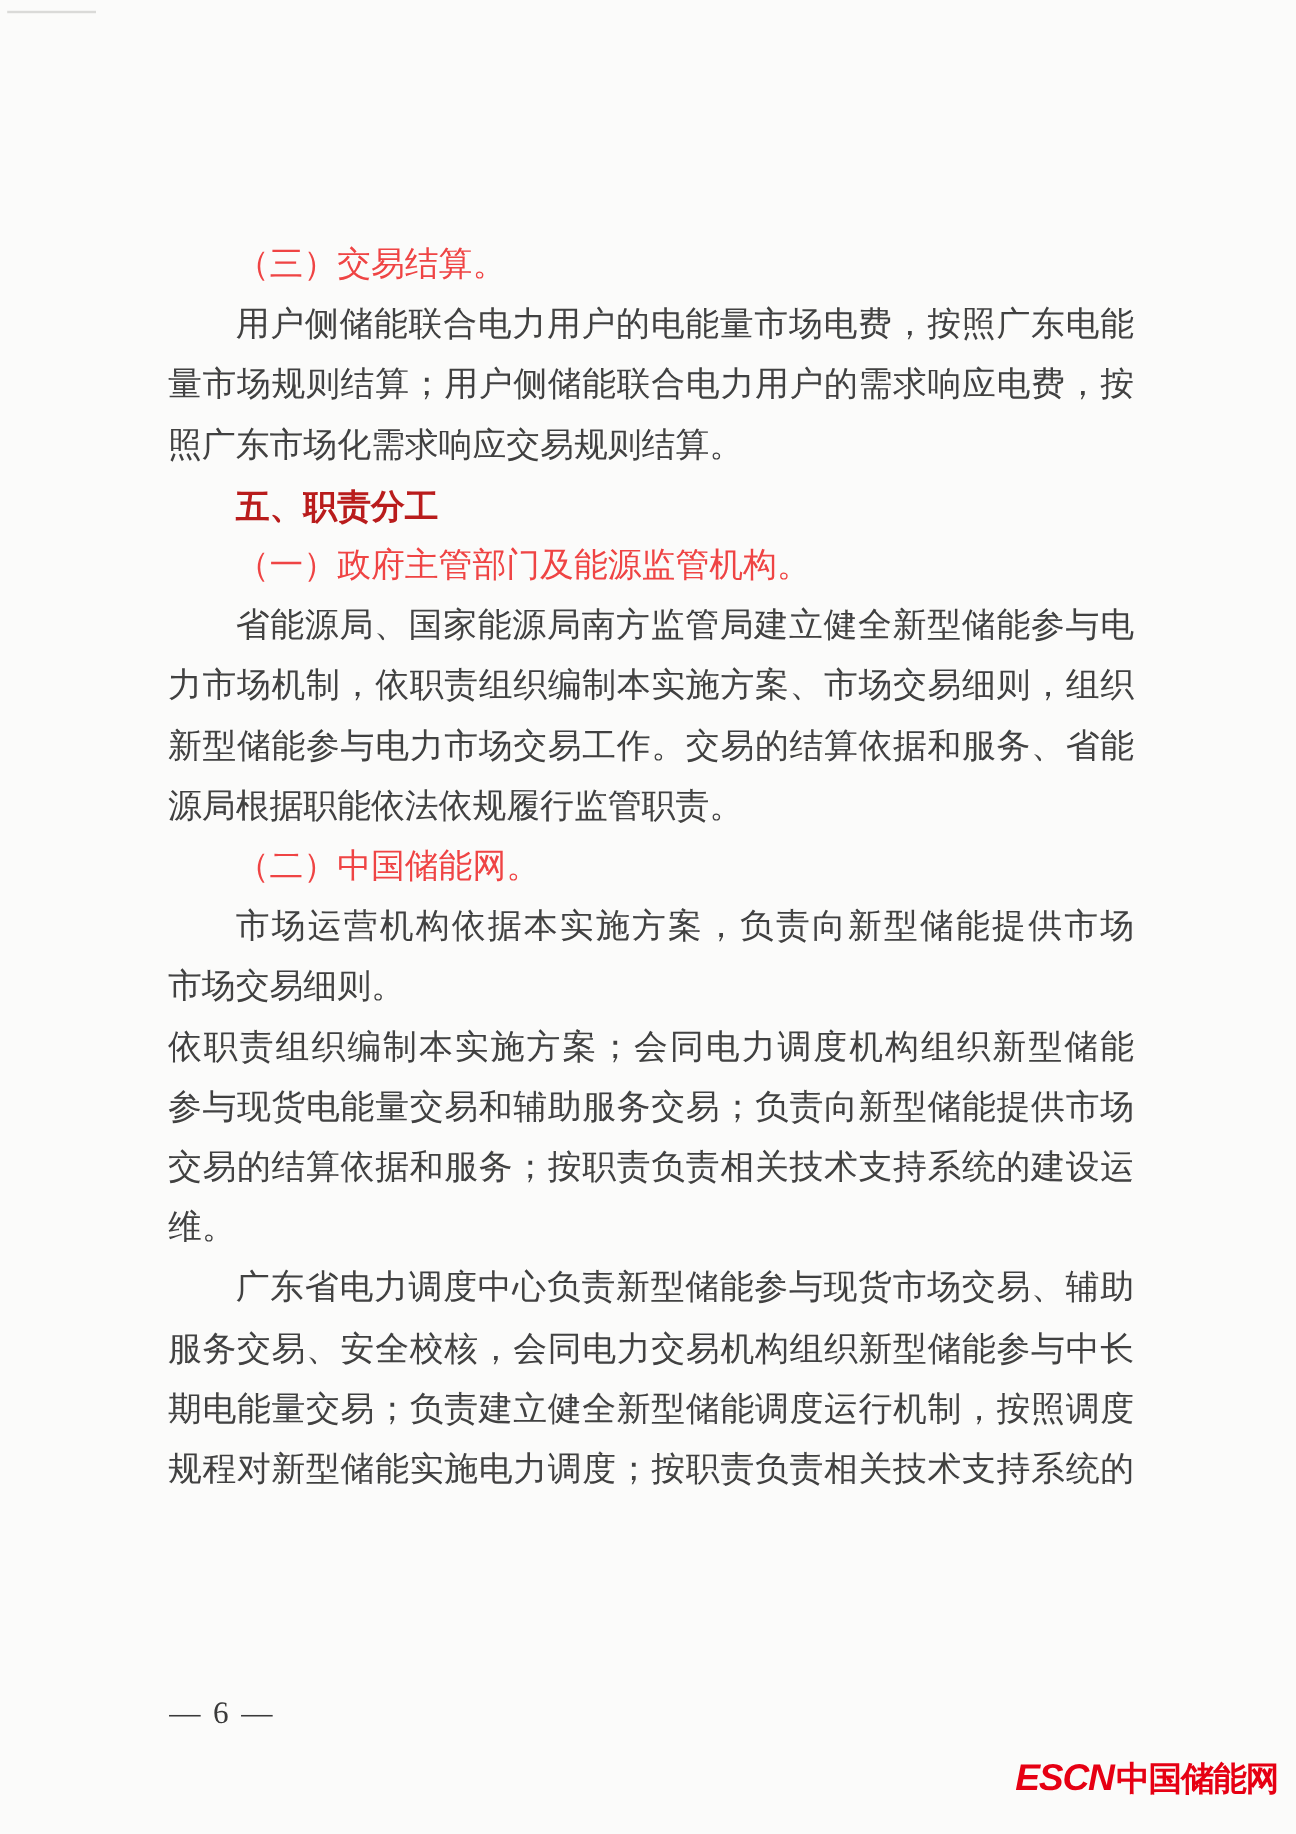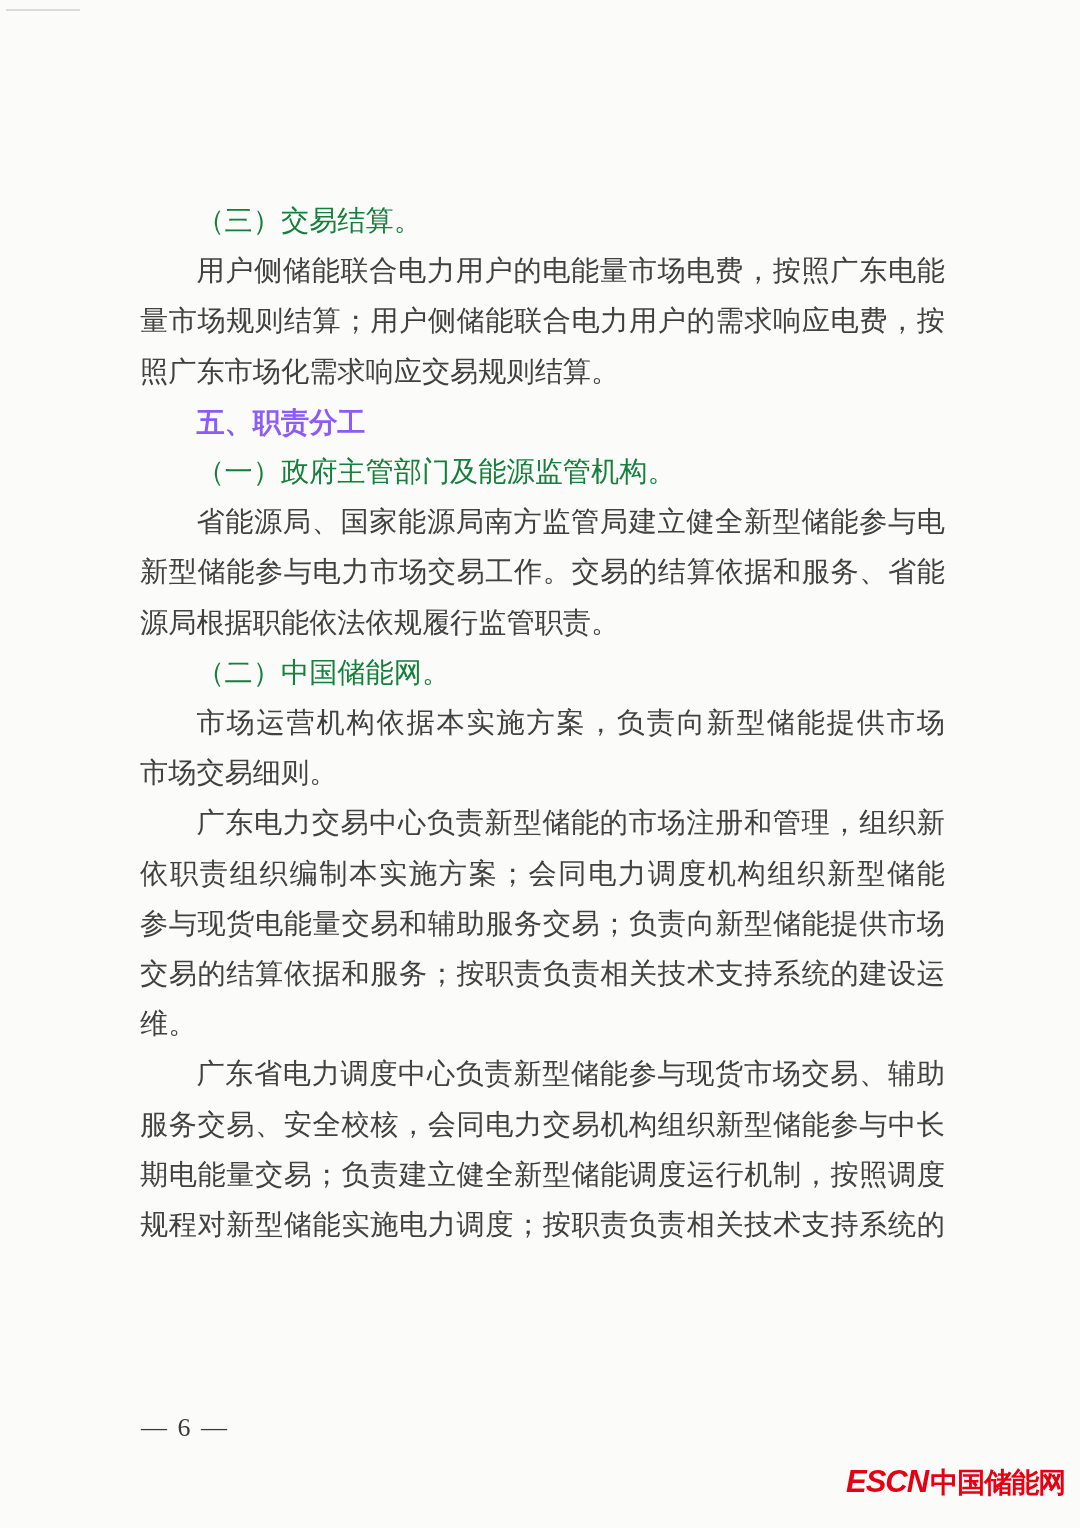--- a/index.html
+++ b/index.html
@@ -38,24 +38,24 @@
     width: 805px;
     text-align: justify;
     text-align-last: left;
     white-space: normal;
   }
   .line.full { text-align-last: justify; }
   .line.first { padding-left: 2em; }
   .paragraph.heading .line {
     font-family: "Liberation Sans", "DejaVu Sans", sans-serif;
     font-weight: bold;
-    color: #8b5cf6;
+    color: #b91c1c;
   }
   .paragraph.kaiti .line {
-    color: #15803d;
+    color: #ef4444;
   }
   .page-number {
     position: absolute;
     left: 141px;
     top: 1413px;
     font-size: 26px;
     color: #3a3a3a;
     letter-spacing: 2px;
     font-family: "Liberation Serif", "DejaVu Serif", serif;
   }
@@ -99,32 +99,32 @@
         <div class="line">照广东市场化需求响应交易规则结算。</div>
       </div>
       <div class="paragraph heading">
         <div class="line first">五、职责分工</div>
       </div>
       <div class="paragraph kaiti">
         <div class="line first">（一）政府主管部门及能源监管机构。</div>
       </div>
       <div class="paragraph body">
         <div class="line first full">省能源局、国家能源局南方监管局建立健全新型储能参与电</div>
+        <div class="line full">力市场机制，依职责组织编制本实施方案、市场交易细则，组织</div>
         <div class="line full">新型储能参与电力市场交易工作。交易的结算依据和服务、省能</div>
         <div class="line">源局根据职能依法依规履行监管职责。</div>
       </div>
       <div class="paragraph kaiti">
         <div class="line first">（二）中国储能网。</div>
       </div>
       <div class="paragraph body">
         <div class="line first full">市场运营机构依据本实施方案，负责向新型储能提供市场</div>
         <div class="line">市场交易细则。</div>
       </div>
       <div class="paragraph body">
-        <div class="line first full">广东电力交易中心负责新型储能的市场注册和管理，组织新</div>
         <div class="line full">依职责组织编制本实施方案；会同电力调度机构组织新型储能</div>
         <div class="line full">参与现货电能量交易和辅助服务交易；负责向新型储能提供市场</div>
         <div class="line full">交易的结算依据和服务；按职责负责相关技术支持系统的建设运</div>
         <div class="line">维。</div>
       </div>
       <div class="paragraph body">
         <div class="line first full">广东省电力调度中心负责新型储能参与现货市场交易、辅助</div>
         <div class="line full">服务交易、安全校核，会同电力交易机构组织新型储能参与中长</div>
         <div class="line full">期电能量交易；负责建立健全新型储能调度运行机制，按照调度</div>
         <div class="line full">规程对新型储能实施电力调度；按职责负责相关技术支持系统的</div>

